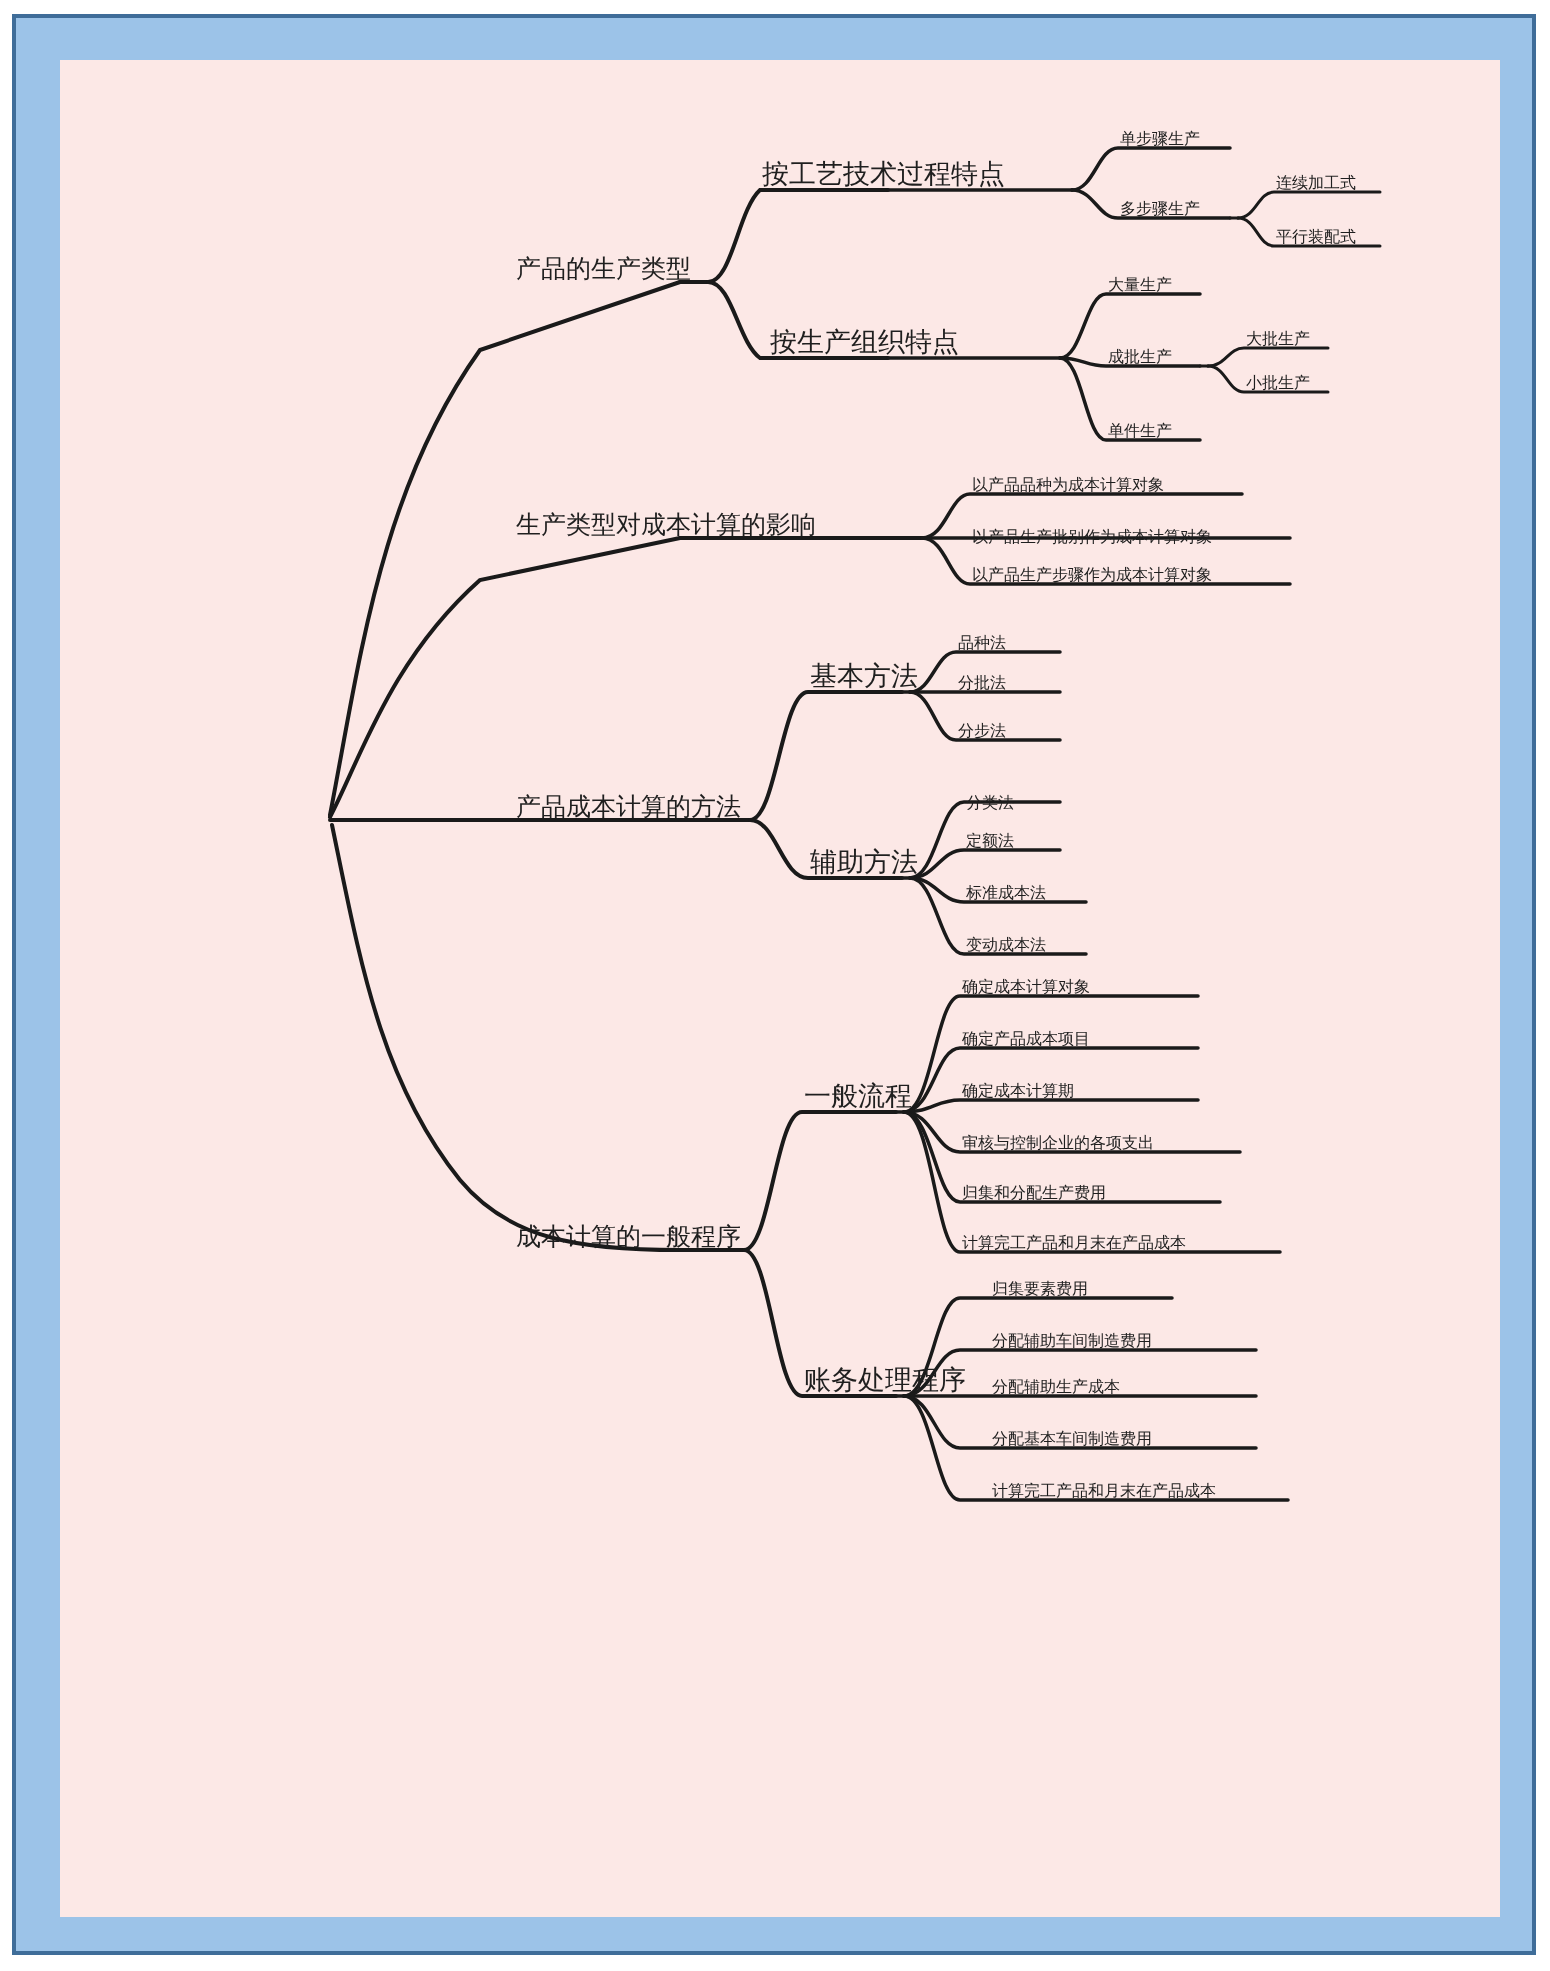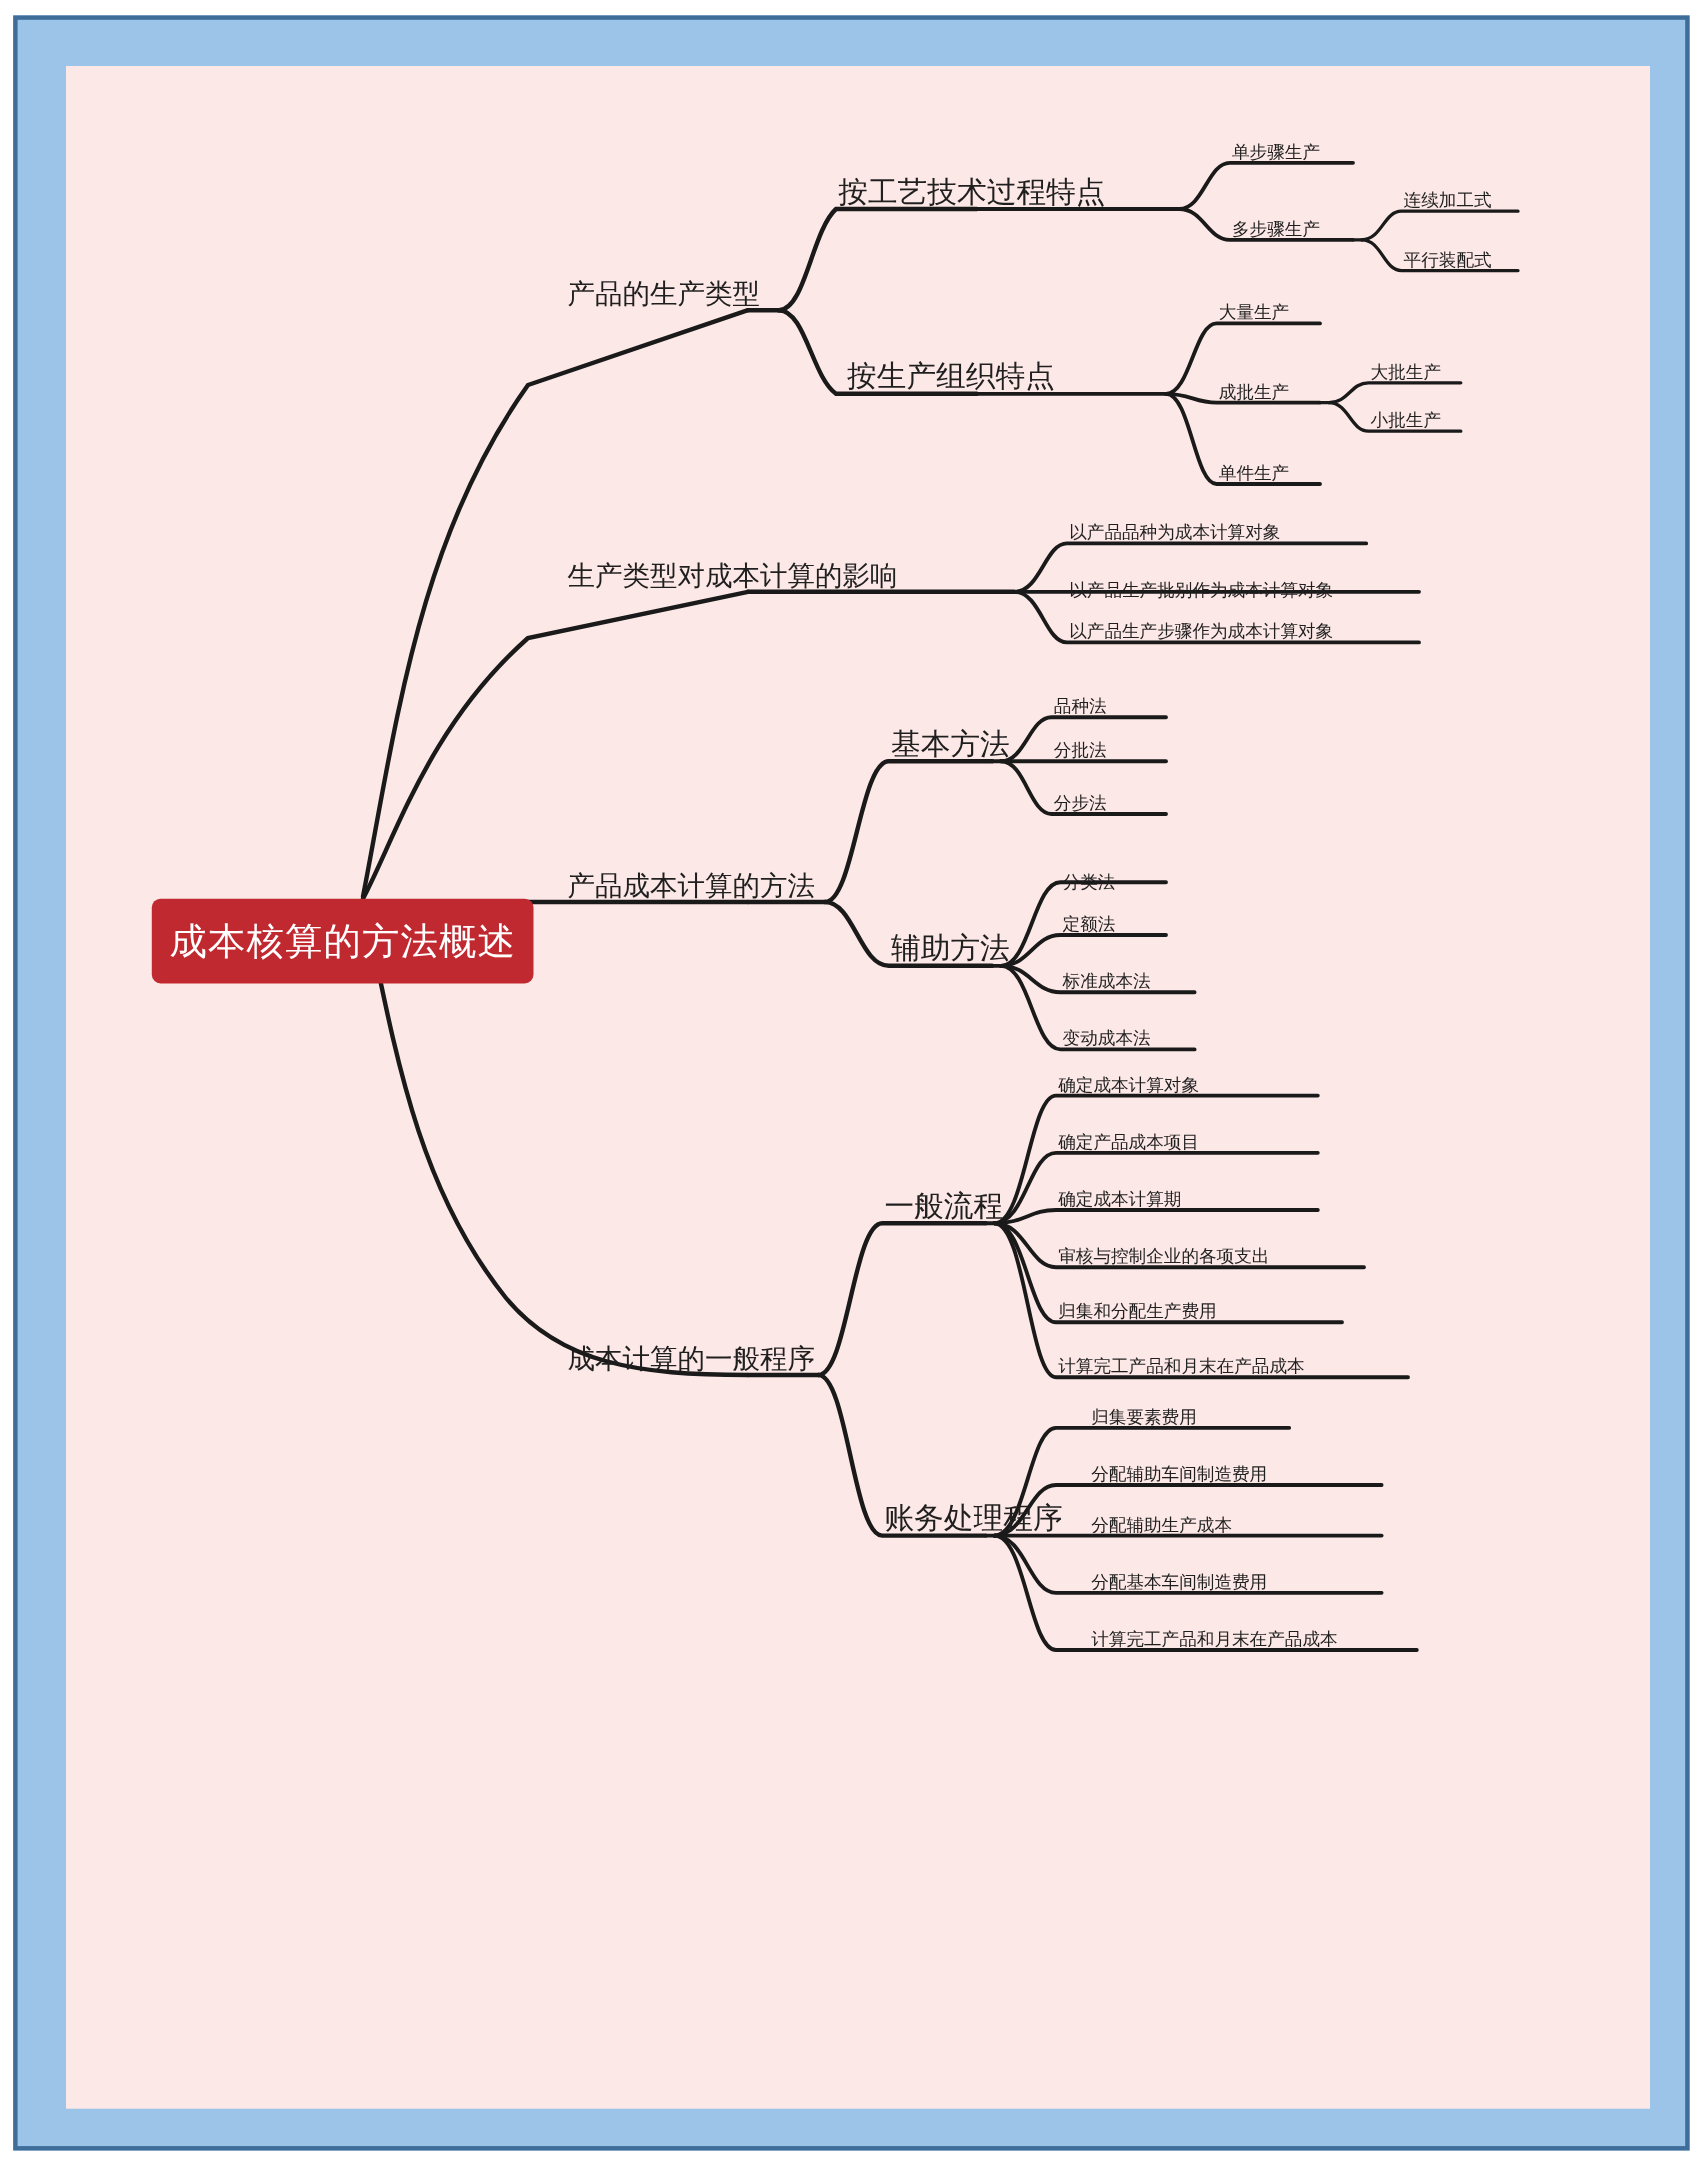--- a/index.html
+++ b/index.html
@@ -153,23 +153,20 @@
       <path d="M 844 1052 C 872 1052 876 1192 900 1192 L 1220 1192" stroke-width="3.5"></path>
 
       <path d="M 836 1336 L 844 1336" stroke-width="3.5"></path>
       <path d="M 844 1336 C 872 1336 876 1238 900 1238 L 1112 1238" stroke-width="3.5"></path>
       <path d="M 844 1336 C 872 1336 876 1290 900 1290 L 1196 1290" stroke-width="3.5"></path>
       <path d="M 844 1336 L 1196 1336" stroke-width="3.5"></path>
       <path d="M 844 1336 C 872 1336 876 1388 900 1388 L 1196 1388" stroke-width="3.5"></path>
       <path d="M 844 1336 C 872 1336 876 1440 900 1440 L 1228 1440" stroke-width="3.5"></path>
     </svg>
 
-    <div id="root">
-      <span class="root-label">成本核算的方法概述</span>
-    </div>
 
     <div class="node lv1" style="left:456px;top:222px;">
       <span>产品的生产类型</span>
     </div>
 
     <div class="node lv2" style="left:702px;top:130px;">
       <span>按工艺技术过程特点</span>
     </div>
     <div class="node lv3" style="left:1060px;top:88px;">
       <span>单步骤生产</span>

